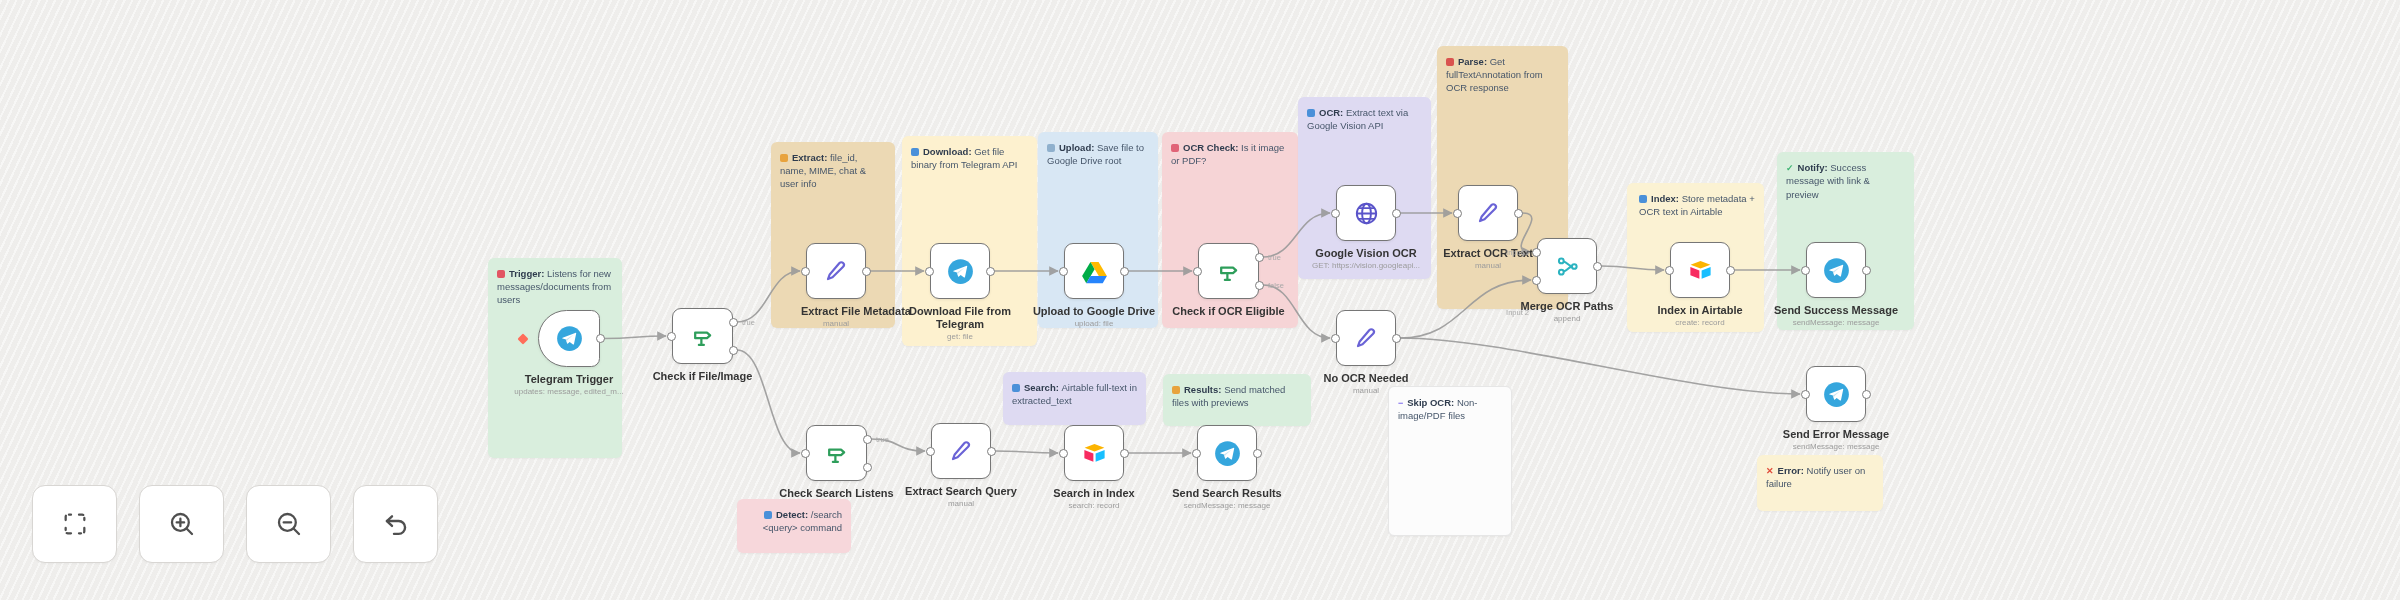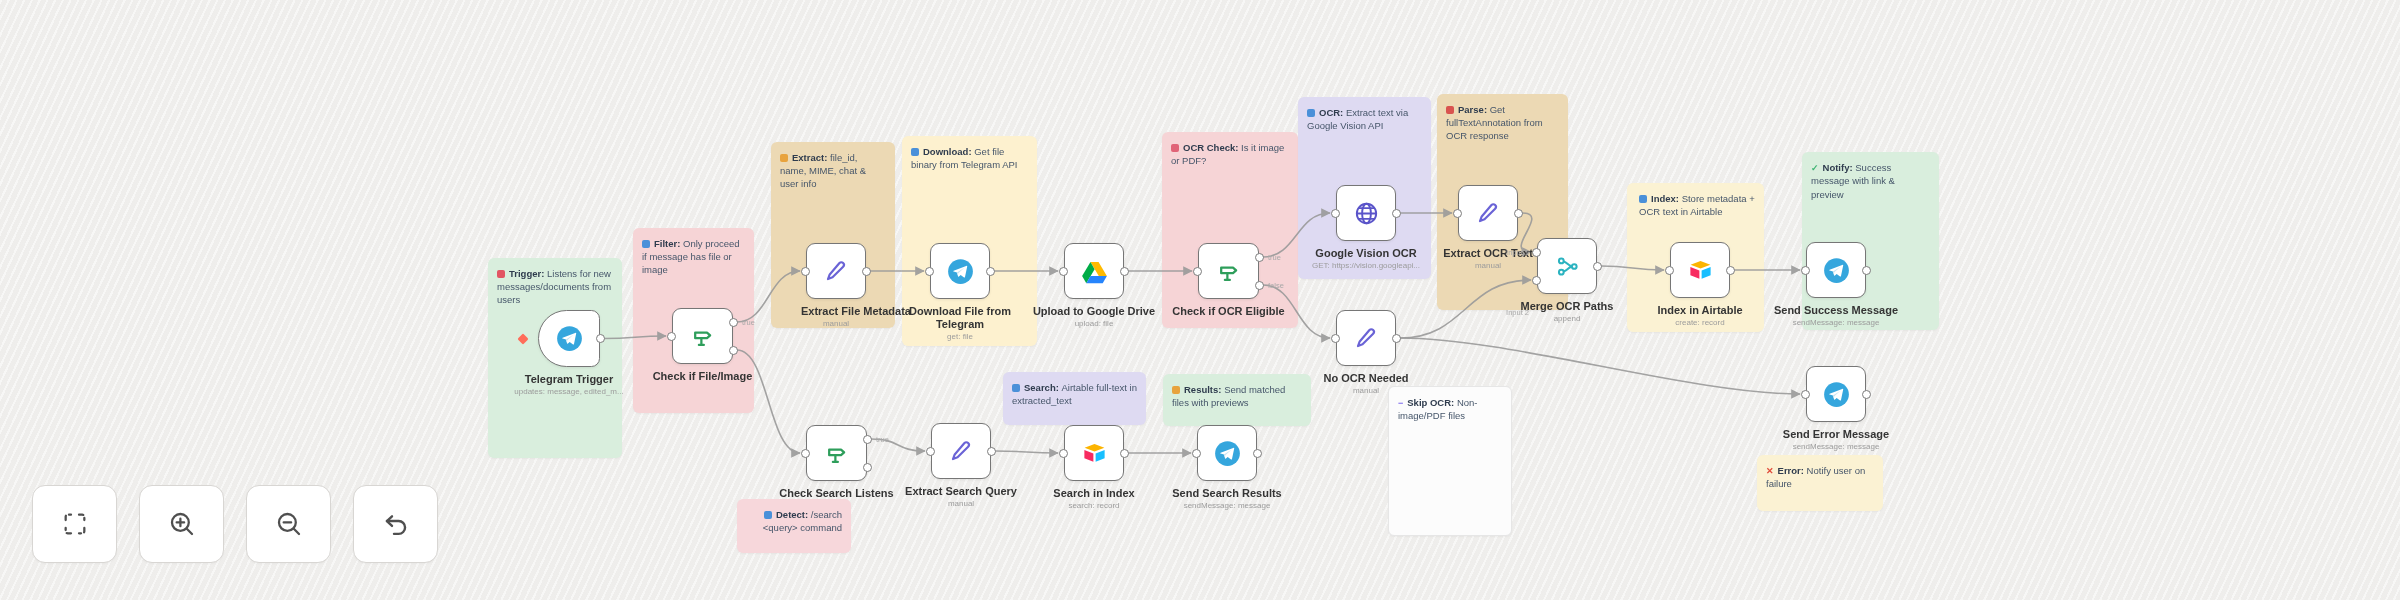--- a/index.html
+++ b/index.html
@@ -69,28 +69,28 @@
     cursor:pointer; box-shadow:0 1px 2px rgba(0,0,0,.03);
   }
   .ctl-btn svg { stroke:#4f4f4f; }
 </style>
 </head>
 <body>
 
 <div class="canvas">
   <div class="notes-layer">
       <div class="note" style="left: 488px; top: 258px; width: 134px; height: 200px; background: rgb(217, 238, 221);"><span class="note-ico" style="background: rgb(226, 85, 99);"></span><b>Trigger: </b><span>Listens for new messages/documents from users</span></div>
-      <div class="note" style="left: 633px; top: 228px; width: 121px; height: 185px; background: rgb(246, 212, 214);"><span class="note-ico" style="background: rgb(74, 144, 217);"></span><b>Filter: </b><span>Only proceed if message has file or image</span></div>
       <div class="note" style="left: 771px; top: 142px; width: 124px; height: 186px; background: rgb(236, 217, 180);"><span class="note-ico" style="background: rgb(232, 163, 61);"></span><b>Extract: </b><span>file_id, name, MIME, chat &amp; user info</span></div>
       <div class="note" style="left: 902px; top: 136px; width: 135px; height: 210px; background: rgb(253, 241, 207);"><span class="note-ico" style="background: rgb(74, 144, 217);"></span><b>Download: </b><span>Get file binary from Telegram API</span></div>
+      <div class="note" style="left: 1038px; top: 132px; width: 120px; height: 196px; background: rgb(216, 231, 244);"><span class="note-ico" style="background: rgb(143, 176, 205);"></span><b>Upload: </b><span>Save file to Google Drive root</span></div>
       <div class="note" style="left: 1162px; top: 132px; width: 136px; height: 196px; background: rgb(246, 212, 214);"><span class="note-ico" style="background: rgb(224, 99, 119);"></span><b>OCR Check: </b><span>Is it image or PDF?</span></div>
       <div class="note" style="left: 1298px; top: 97px; width: 133px; height: 182px; background: rgb(222, 218, 242);"><span class="note-ico" style="background: rgb(74, 144, 217);"></span><b>OCR: </b><span>Extract text via Google Vision API</span></div>
-      <div class="note" style="left: 1437px; top: 46px; width: 131px; height: 216px; background: rgb(236, 217, 180); margin-top: 48px;"><span class="note-ico" style="background: rgb(217, 83, 79);"></span><b>Parse: </b><span>Get fullTextAnnotation from OCR response</span></div>
+      <div class="note" style="left: 1437px; top: 46px; width: 131px; height: 263px; background: rgb(236, 217, 180);"><span class="note-ico" style="background: rgb(217, 83, 79);"></span><b>Parse: </b><span>Get fullTextAnnotation from OCR response</span></div>
       <div class="note" style="left: 1627px; top: 183px; width: 137px; height: 149px; background: rgb(251, 242, 211); padding-left: 12px;"><span class="note-ico" style="background: rgb(74, 144, 217);"></span><b>Index: </b><span>Store metadata + OCR text in Airtable</span></div>
-      <div class="note" style="left: 1777px; top: 152px; width: 137px; height: 178px; background: rgb(217, 238, 221); margin-left: 25px;"><span class="note-ico glyph" style="color: rgb(60, 179, 113);">✓</span><b>Notify: </b><span>Success message with link &amp; preview</span></div>
+      <div class="note" style="left: 1777px; top: 152px; width: 137px; height: 178px; background: rgb(217, 238, 221);"><span class="note-ico glyph" style="color: rgb(60, 179, 113);">✓</span><b>Notify: </b><span>Success message with link &amp; preview</span></div>
       <div class="note" style="left: 1388px; top: 386px; width: 124px; height: 150px; background: rgb(252, 252, 252); border: 1px solid rgb(230, 230, 230);"><span class="note-ico glyph" style="color: rgb(123, 104, 238);">−</span><b>Skip OCR: </b><span>Non-image/PDF files</span></div>
       <div class="note" style="left: 1757px; top: 455px; width: 126px; height: 56px; background: rgb(251, 242, 211);"><span class="note-ico glyph" style="color: rgb(224, 75, 58);">✕</span><b>Error: </b><span>Notify user on failure</span></div>
       <div class="note" style="left: 737px; top: 499px; width: 114px; height: 54px; background: rgb(247, 215, 219); text-align: right;"><span class="note-ico" style="background: rgb(74, 144, 217);"></span><b>Detect: </b><span>/search &lt;query&gt; command</span></div>
       <div class="note" style="left: 1003px; top: 372px; width: 143px; height: 53px; background: rgb(222, 218, 242);"><span class="note-ico" style="background: rgb(74, 144, 217);"></span><b>Search: </b><span>Airtable full-text in extracted_text</span></div>
       <div class="note" style="left: 1163px; top: 374px; width: 148px; height: 52px; background: rgb(217, 238, 221);"><span class="note-ico" style="background: rgb(232, 163, 61);"></span><b>Results: </b><span>Send matched files with previews</span></div>
     </div>
   <svg class="edges" width="2400" height="600">
     <defs>
       <marker id="arr" markerWidth="7" markerHeight="7" refX="5.5" refY="3" orient="auto">
         <path d="M0,0 L6,3 L0,6 z" fill="#9a9a9a"></path>

